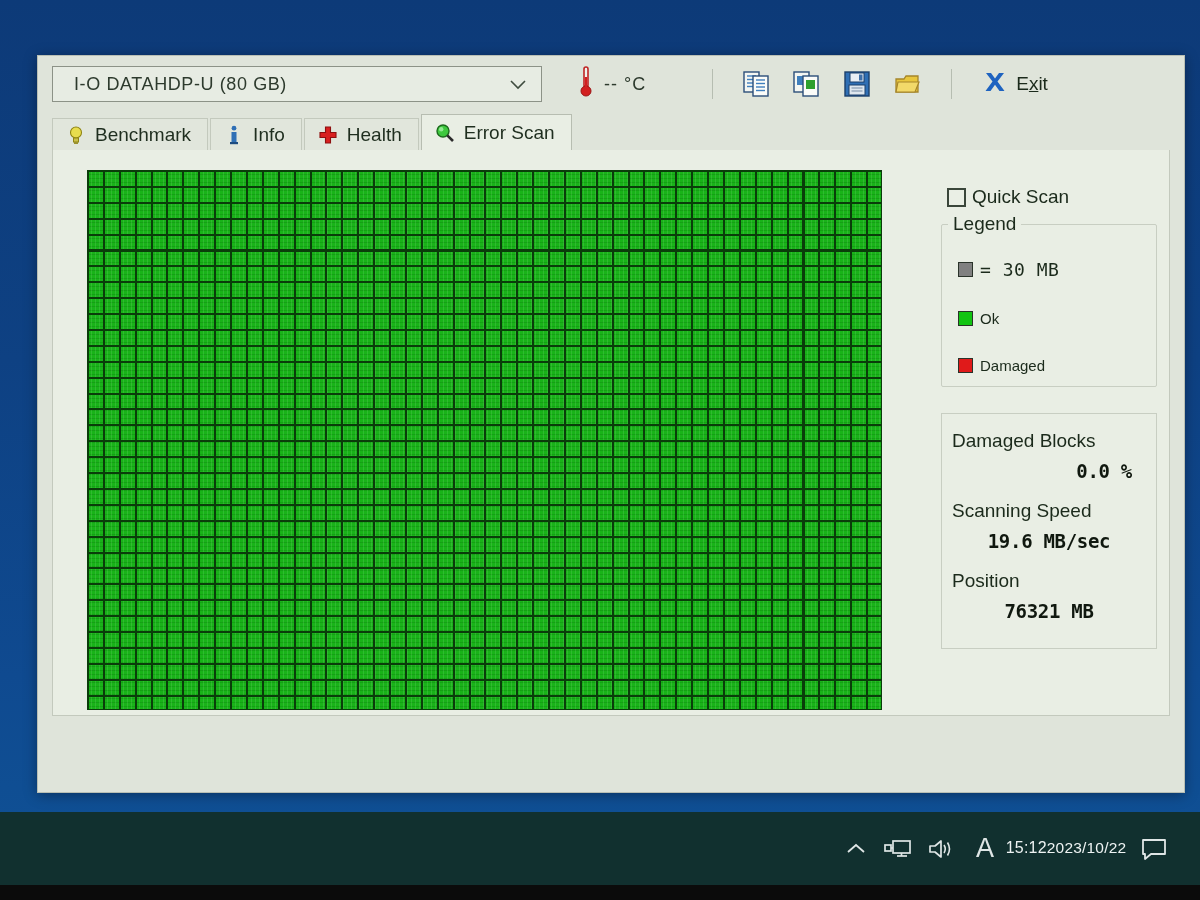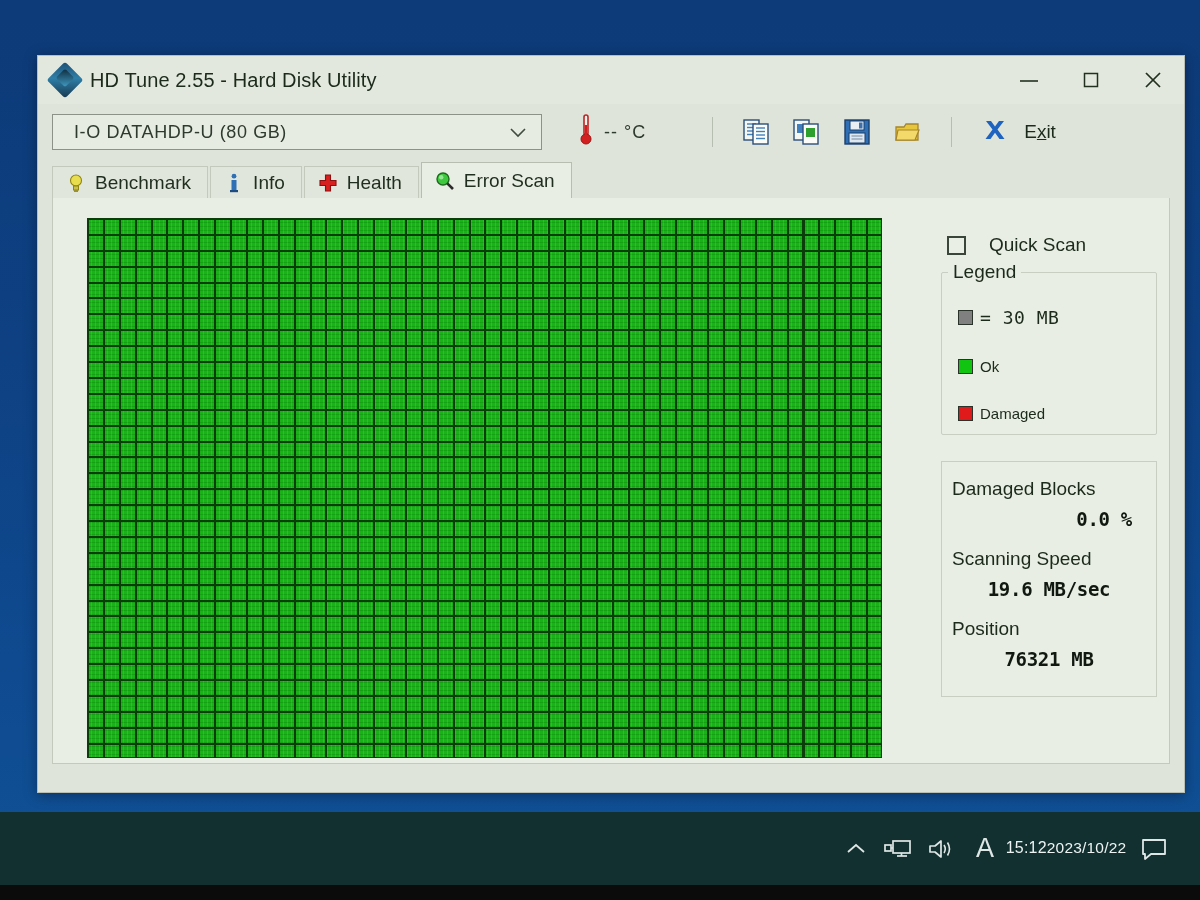--- a/index.html
+++ b/index.html
@@ -77,21 +77,21 @@
     font-family: "Liberation Sans", sans-serif; letter-spacing: .6px;
   }
   #drive-select .val { flex: 1; white-space: nowrap; overflow: hidden; margin-left: 11px; }
   #drive-select .chev { color: #4a564a; font-size: 15px; padding-right: 6px;}
   .temp-group { display: flex; align-items: center; margin-left: 36px; gap: 10px; }
   #temp-value { font-size: 18px; color: #2d3a2d; font-family: "Liberation Sans", sans-serif; letter-spacing: 1px; }
   .tb-sep { width: 1px; height: 30px; background: #b6bdb1; margin: 0 14px; }
   .tb-btns { display: flex; align-items: center; margin-left: 52px; gap: 10px; }
   .tb-btn { width: 40px; height: 38px; display: flex; align-items: center; justify-content: center; }
   #exit-btn { display: flex; align-items: center; gap: 8px; padding: 0 6px; height: 38px; }
-  #exit-label { font-size: 19px; color: #1b2a1b; margin-left: 8px; }
+  #exit-label { font-size: 19px; color: #1b2a1b; }
   #exit-label u { text-decoration: underline; }
 
   
   #tabstrip {
     height: 36px; margin: 2px 14px 0 14px; display: flex; align-items: flex-end;
     position: relative;
   }
   .tab {
     height: 32px; display: flex; align-items: center; gap: 9px;
     padding: 0 16px 0 13px; font-size: 19px; color: #1f2e1f;
@@ -131,21 +131,21 @@
     width: 240px; margin-left: auto; padding: 14px 12px 0 12px;
     display: flex; flex-direction: column;
   }
   #start-button {
     width: 178px; height: 40px; margin: 6px auto 0 auto;
     background: #e2e7dd; border: 2px solid #1f64b5;
     display: flex; align-items: center; justify-content: center;
     font-size: 19px; color: #1b2a1b;
   }
   #quick-scan-row {
-    display: flex; align-items: center; gap: 23px; margin: 22px 0 0 6px;
+    display: flex; align-items: center; gap: 6px; margin: 22px 0 0 6px;
   }
   #quick-scan-box {
     width: 19px; height: 19px; border: 2px solid #3a463a; background: #eaefe5;
   }
   #quick-scan-label { font-size: 19px; color: #1b2a1b; }
 
   .group {
     margin-top: 16px; border: 1px solid #c8cec2; border-radius: 2px;
     padding: 4px 8px 12px 8px; position: relative;
   }
@@ -172,42 +172,20 @@
     font-size: 19px; color: #10180f; text-align: right; padding-right: 14px;
     font-family: "DejaVu Sans Mono", monospace; font-weight: bold; letter-spacing: -.3px;
   }
   .stat-value.mid { text-align: center; padding-right: 0; }
 </style>
 </head>
 <body>
 
 <div id="window">
 
-  <div id="titlebar">
-    <div id="app-icon"></div>
-    <div id="win-title">HD Tune 2.55 - Hard Disk Utility</div>
-    <div id="win-controls">
-      <div class="wc">
-        <svg width="24" height="14" viewBox="0 0 24 14">
-            <line x1="3" y1="8" x2="21" y2="8" stroke="#22301f" stroke-width="1.6"></line>
-          </svg>
-      </div>
-      <div class="wc">
-        <svg width="20" height="20" viewBox="0 0 20 20">
-            <rect x="3.5" y="3.5" width="13" height="13" fill="none" stroke="#22301f" stroke-width="1.5"></rect>
-          </svg>
-      </div>
-      <div class="wc">
-        <svg width="22" height="22" viewBox="0 0 22 22">
-            <line x1="4" y1="4" x2="18" y2="18" stroke="#22301f" stroke-width="1.7"></line>
-            <line x1="18" y1="4" x2="4" y2="18" stroke="#22301f" stroke-width="1.7"></line>
-          </svg>
-      </div>
-    </div>
-  </div>
 
   <div id="toolbar">
     <div id="drive-select">
       <span class="val">I-O DATAHDP-U (80 GB)</span>
       <span class="chev">
         <svg width="18" height="11" viewBox="0 0 18 11">
             <polyline points="2,2 9,9 16,2" fill="none" stroke="#3f4c3f" stroke-width="1.6"></polyline>
           </svg>
       </span>
     </div>

